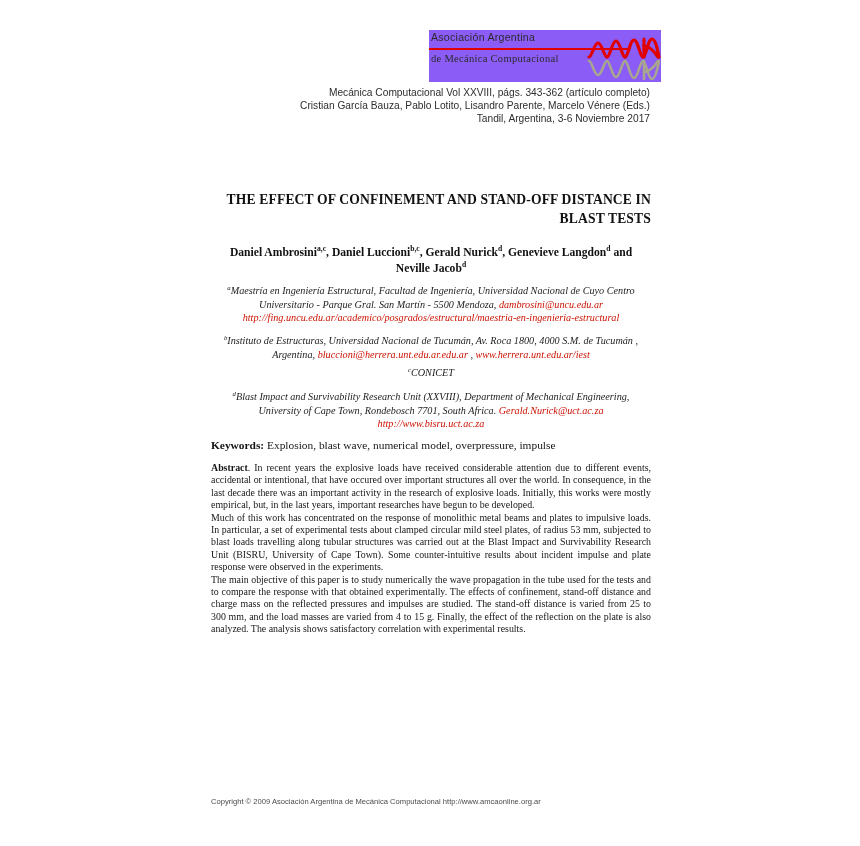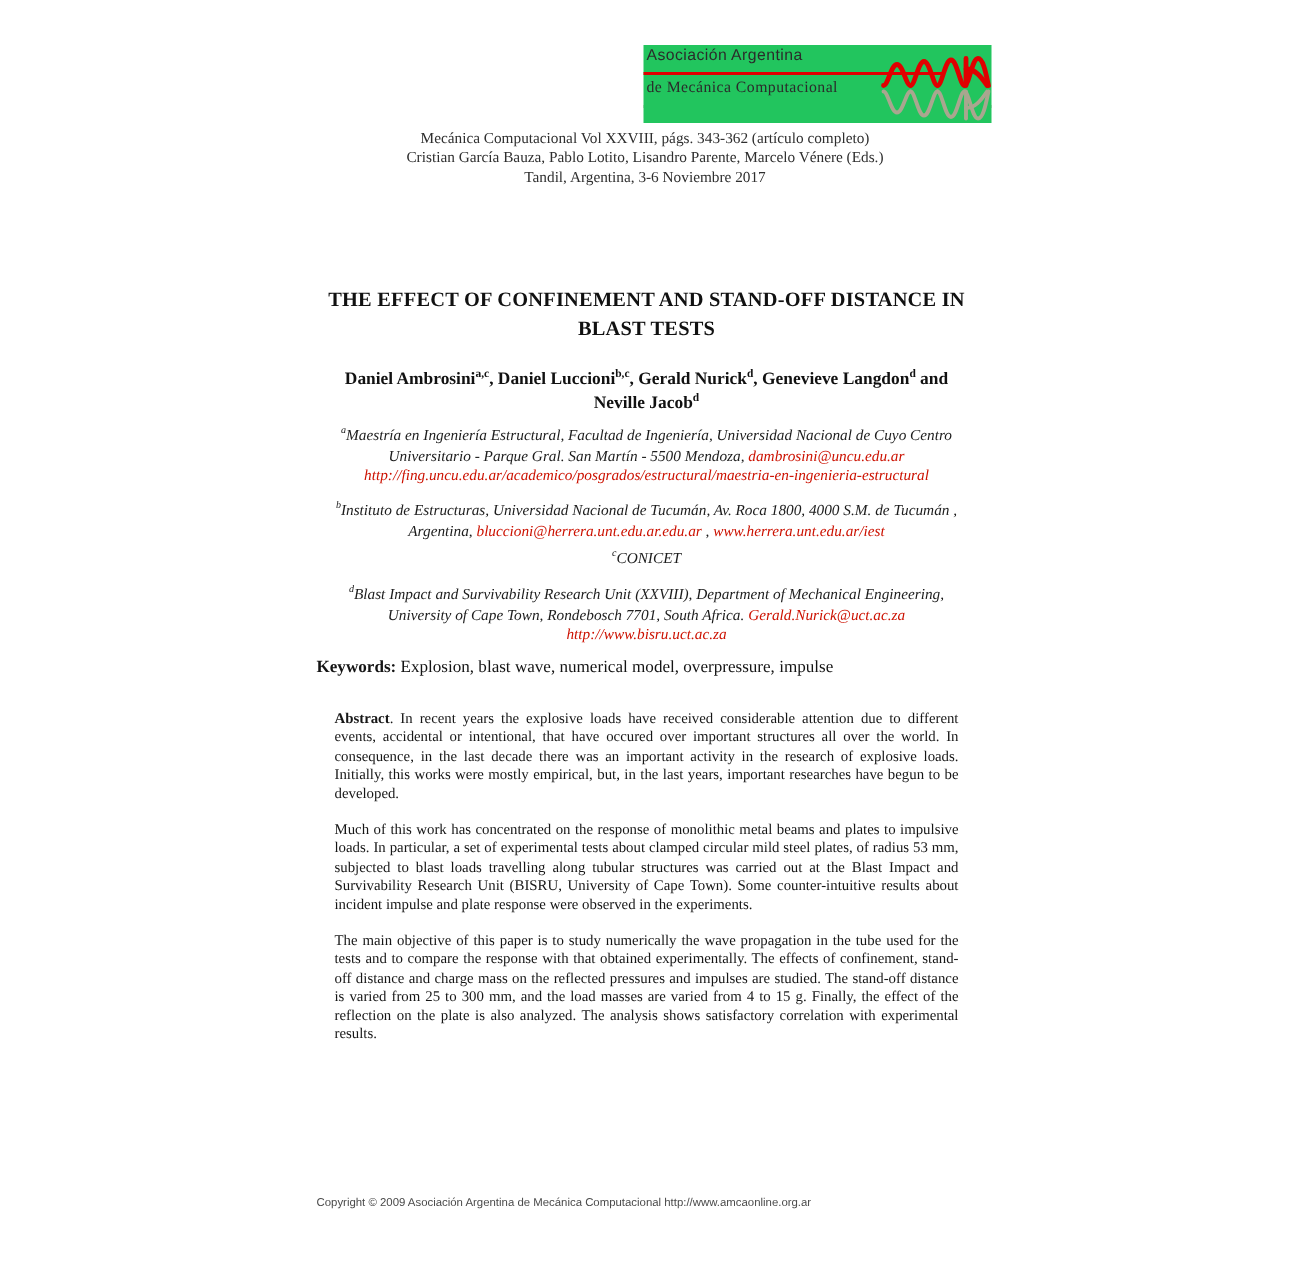--- a/index.html
+++ b/index.html
@@ -29,21 +29,21 @@
     top: 30px;
     width: 232px;
     height: 52px;
   }
   .masthead-text-block {
     position: absolute;
     left: 0;
     top: 0;
     width: 232px;
     height: 52px;
-    background: #22c55e;
+    background: #8b5cf6;
     z-index: 2;
   }
   .masthead-line1 {
     position: absolute;
     left: 2px;
     top: 1px;
     font-family: "Liberation Sans", "DejaVu Sans", sans-serif;
     font-size: 10.5px;
     letter-spacing: 0.3px;
     color: #2b2b2b;
@@ -84,34 +84,34 @@
     width: 74px;
     height: 55px;
     z-index: 4;
   }
   
   .header-cite {
     position: absolute;
     left: 210px;
     top: 86px;
     width: 440px;
-    text-align: center;
-    font-family: Liberation Serif, serif;
+    text-align: right;
+    font-family: Liberation Sans, sans-serif;
     font-size: 10.2px;
     line-height: 13.2px;
     color: #2e2e2e;
   }
   .header-cite div { white-space: nowrap; }
   
   .doc-title {
     position: absolute;
     left: 211px;
     top: 190px;
     width: 440px;
-    text-align: center;
+    text-align: right;
     font-size: 13.6px;
     font-weight: bold;
     line-height: 19px;
     letter-spacing: 0.15px;
     color: #111111;
   }
   
   .authors {
     position: absolute;
     left: 211px;
@@ -156,21 +156,21 @@
   .abstract {
     position: absolute;
     left: 211px;
     top: 462px;
     width: 440px;
     font-size: 9.9px;
     line-height: 12.4px;
     text-align: justify;
     color: #161616;
   }
-  .abstract p { margin: 12px; text-align: justify; font-family: Liberation Serif, serif; }
+  .abstract p { margin: 0; text-align: justify; font-family: Liberation Serif, serif; }
   .abstract p b { font-weight: bold; }
   
   .footer {
     position: absolute;
     left: 211px;
     top: 797px;
     width: 440px;
     font-family: "Liberation Sans", "DejaVu Sans", sans-serif;
     font-size: 7.6px;
     color: #4a4a4a;

